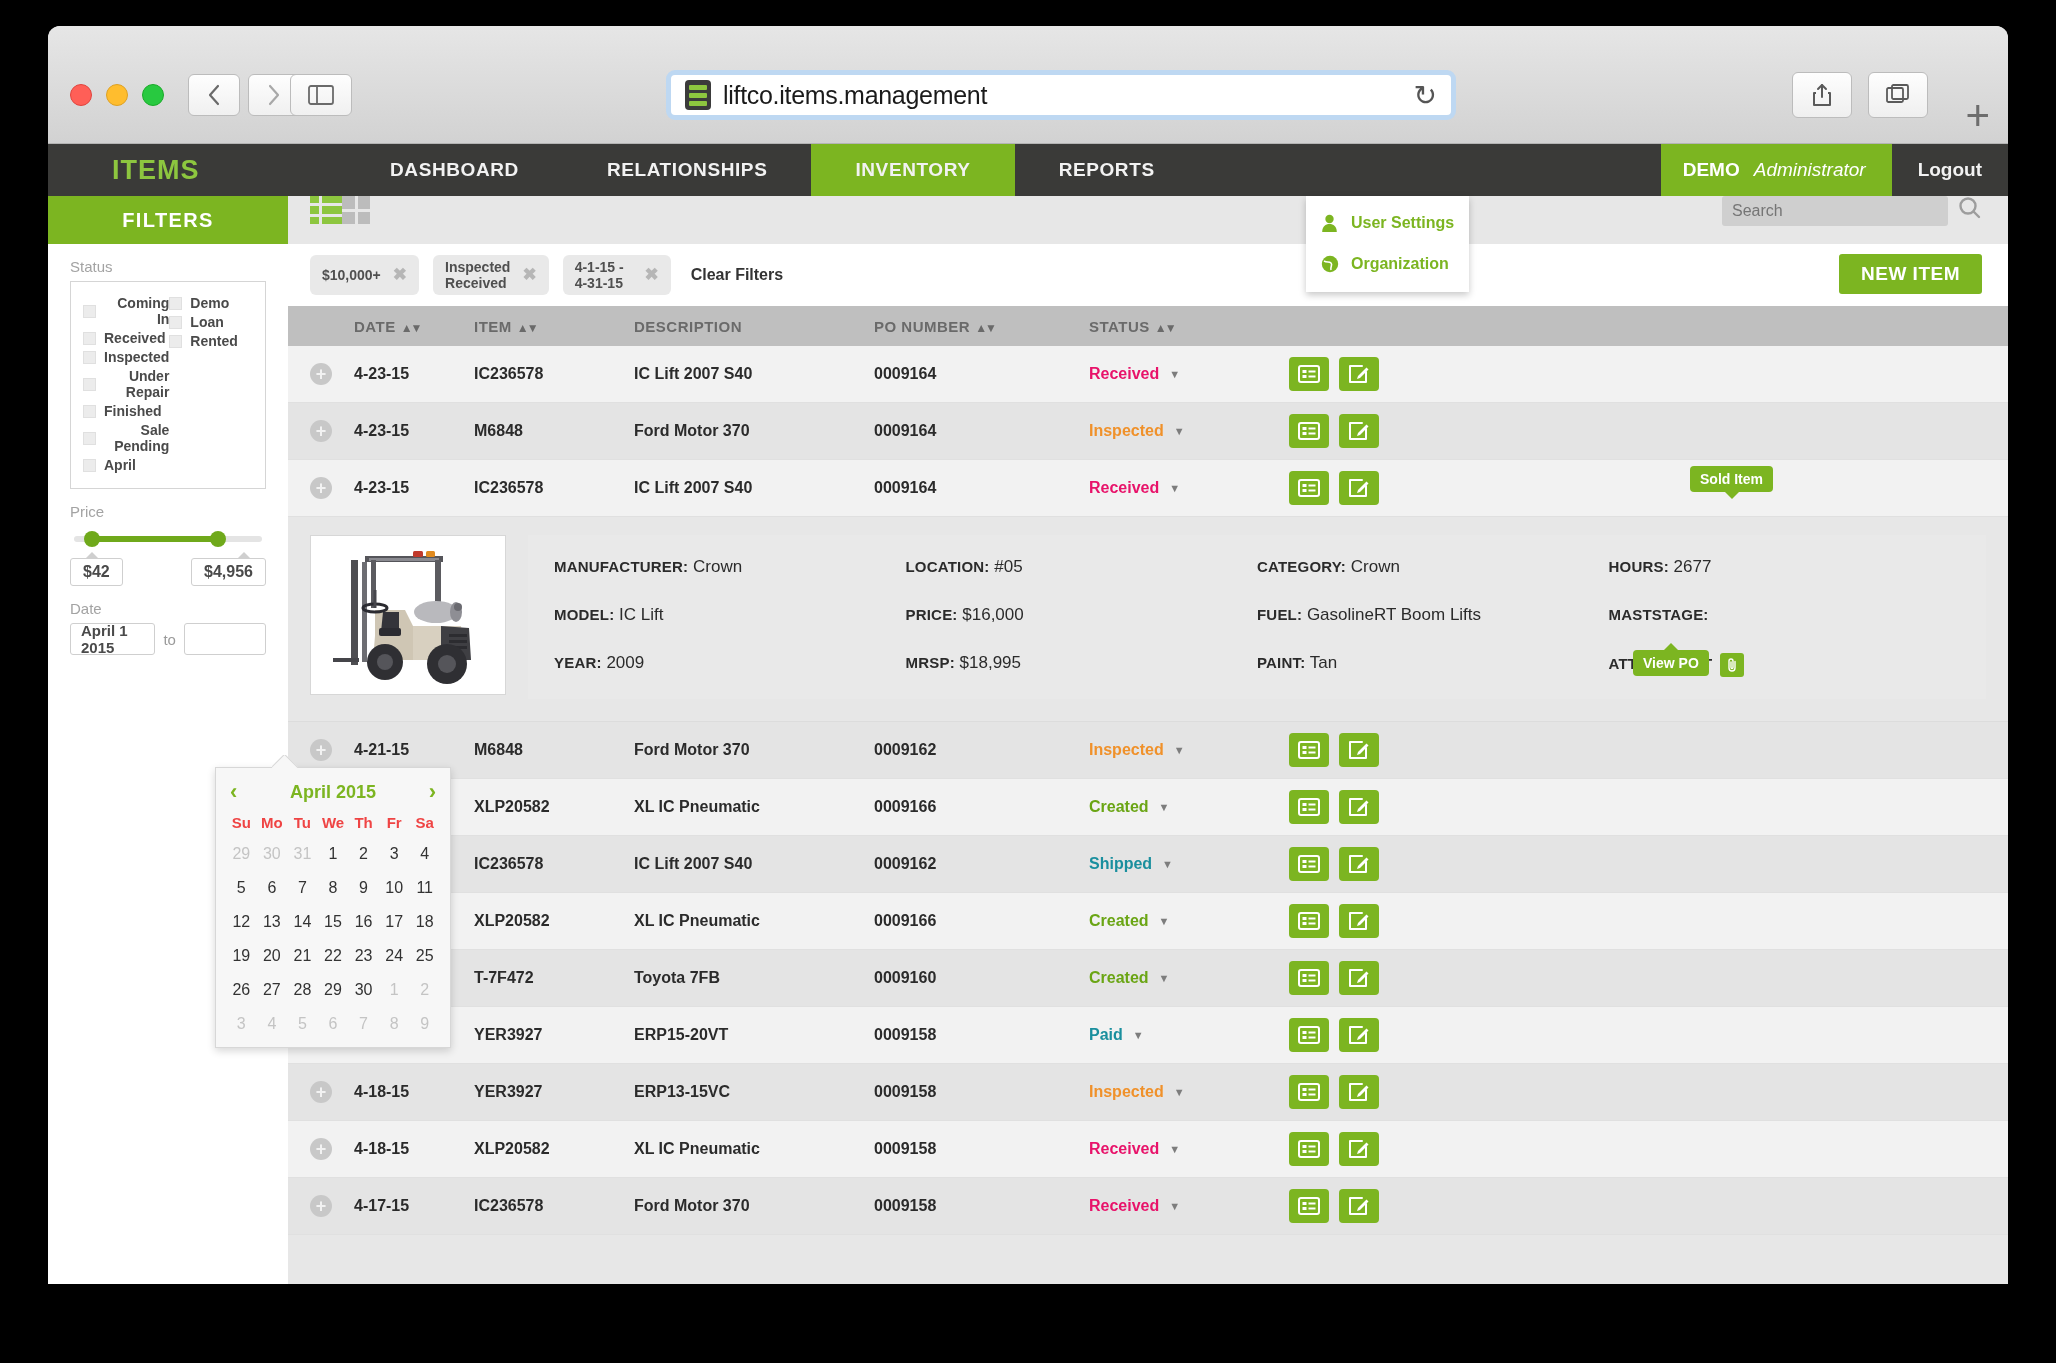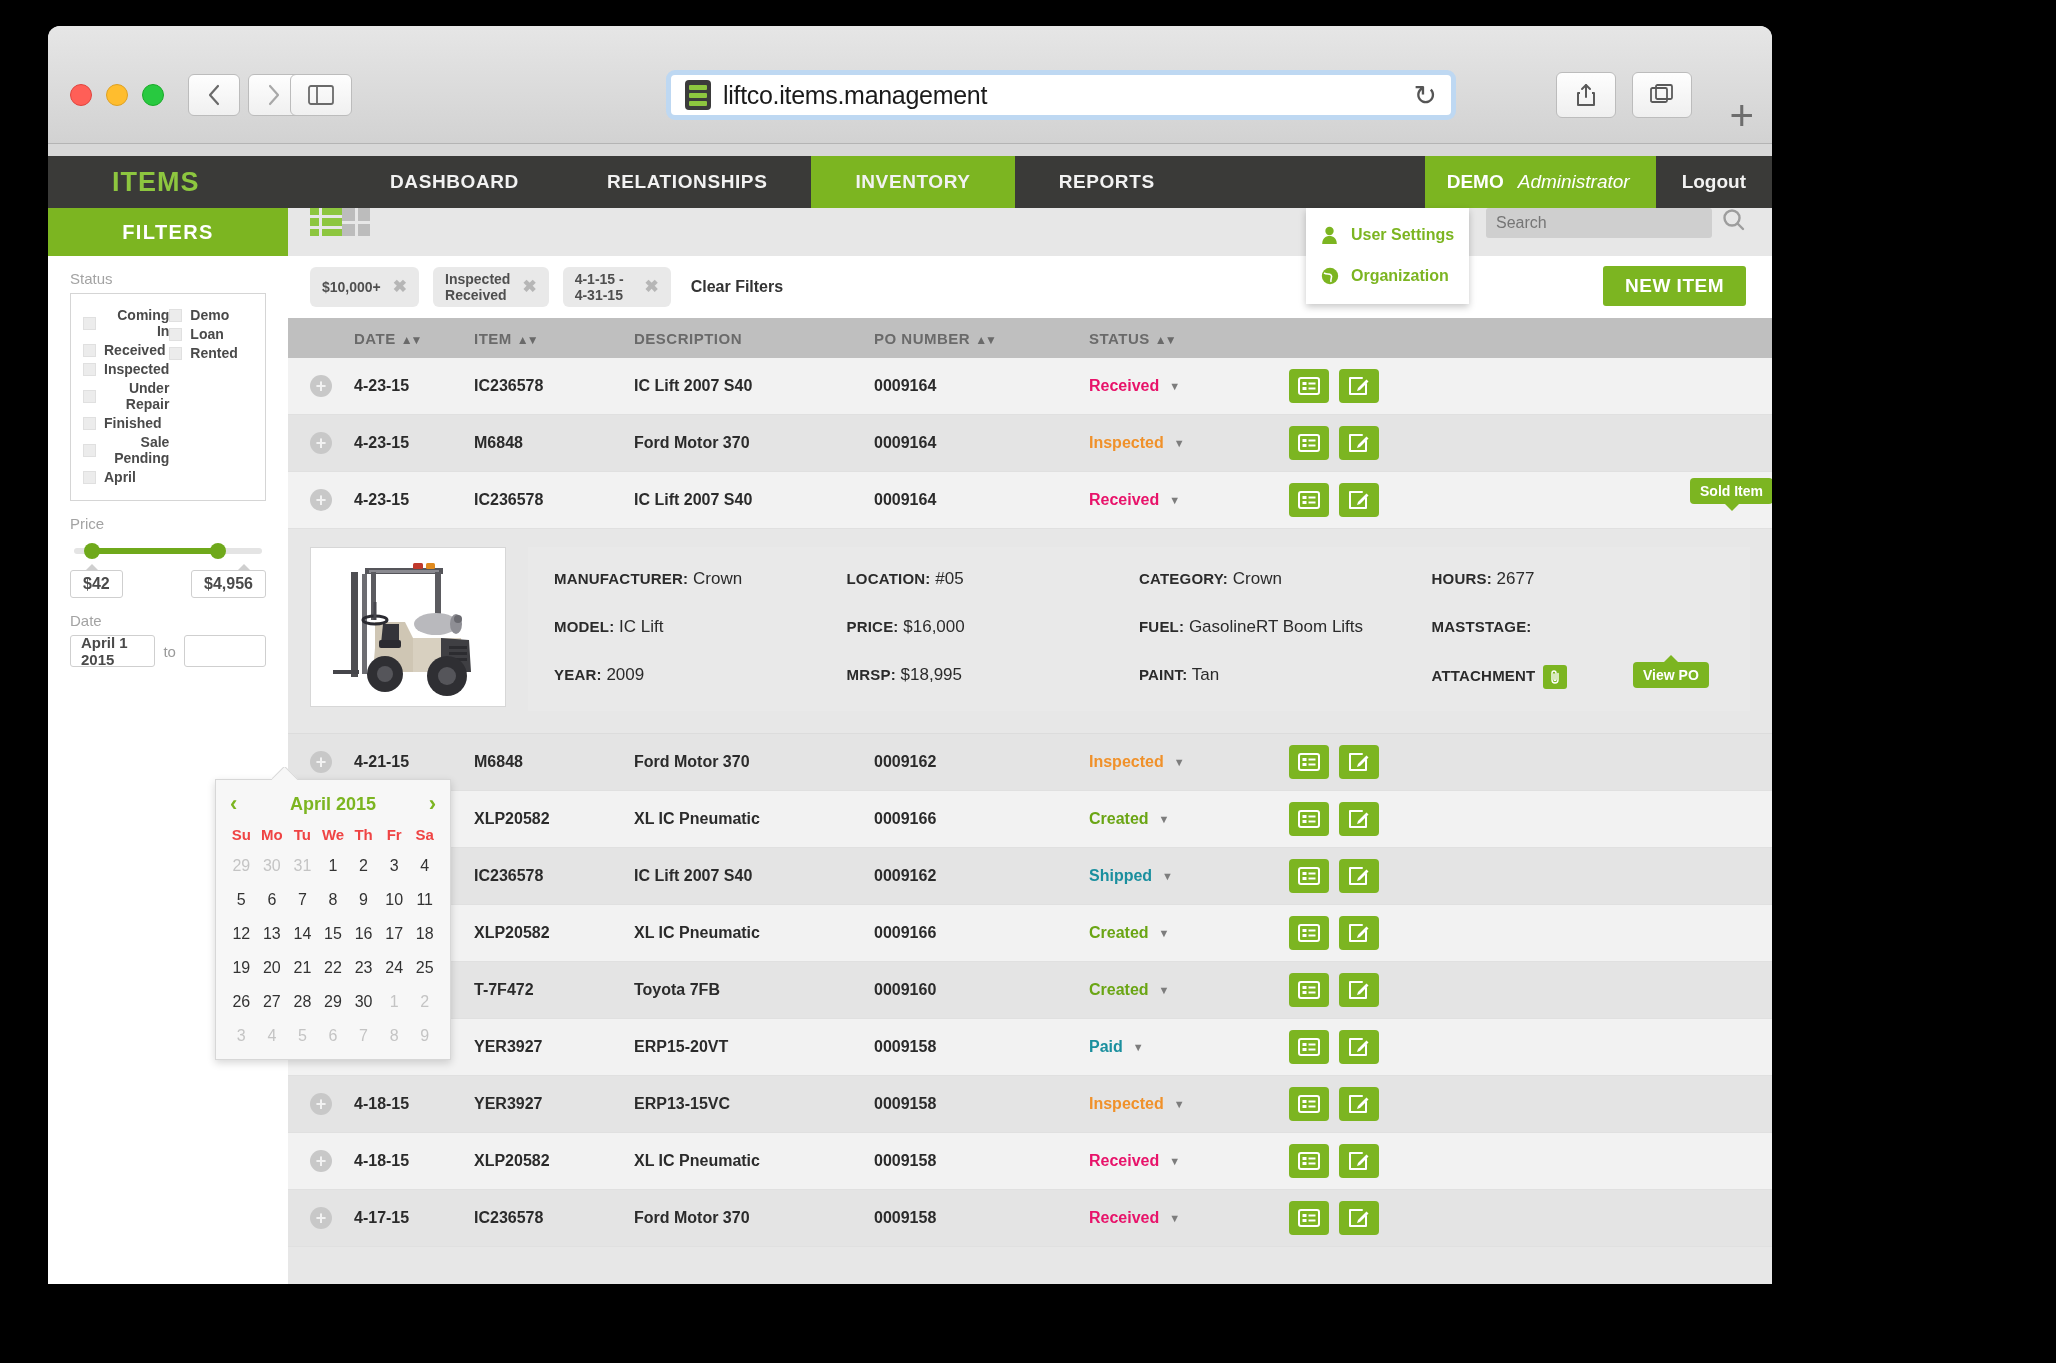--- a/index.html
+++ b/index.html
@@ -14,21 +14,21 @@
   #device {
     position: absolute;
     left: 48px; top: 26px;
     width: 1960px; height: 1300px;
     background: #000;
     border-radius: 14px;
   }
   #browser {
     position: absolute;
     left: 0; top: 0;
-    width: 1724px; height: 1258px;
+    width: 1960px; height: 1258px;
     background: #d8d8d8;
     border-radius: 12px 12px 0 0;
     overflow: hidden;
   }
 
   
   .chrome {
     position: relative;
     height: 118px;
     background: linear-gradient(#e6e6e6, #d2d2d2);
@@ -81,21 +81,21 @@
     background: linear-gradient(#fefefe, #efefef);
     border: 1px solid #bcbcbc; border-radius: 6px;
     display: flex; align-items: center; justify-content: center;
   }
   .plus-tab {
     position: absolute; right: 18px; top: 66px;
     font-size: 42px; color: #6d6d6d; font-weight: 300;
   }
 
   
-  #app { position: relative; height: 1140px; background: #e7e7e7; overflow: hidden; margin-top: 12px; }
+  #app { position: relative; height: 1140px; background: #e7e7e7; overflow: hidden; }
 
   .topnav {
     position: relative;
     height: 52px;
     background: #3a3a38;
     display: flex; align-items: stretch;
   }
   .brand {
     width: 298px; display: flex; align-items: center; padding-left: 64px;
     color: #8dc63f; font-size: 27px; font-weight: bold; letter-spacing: 1px;

